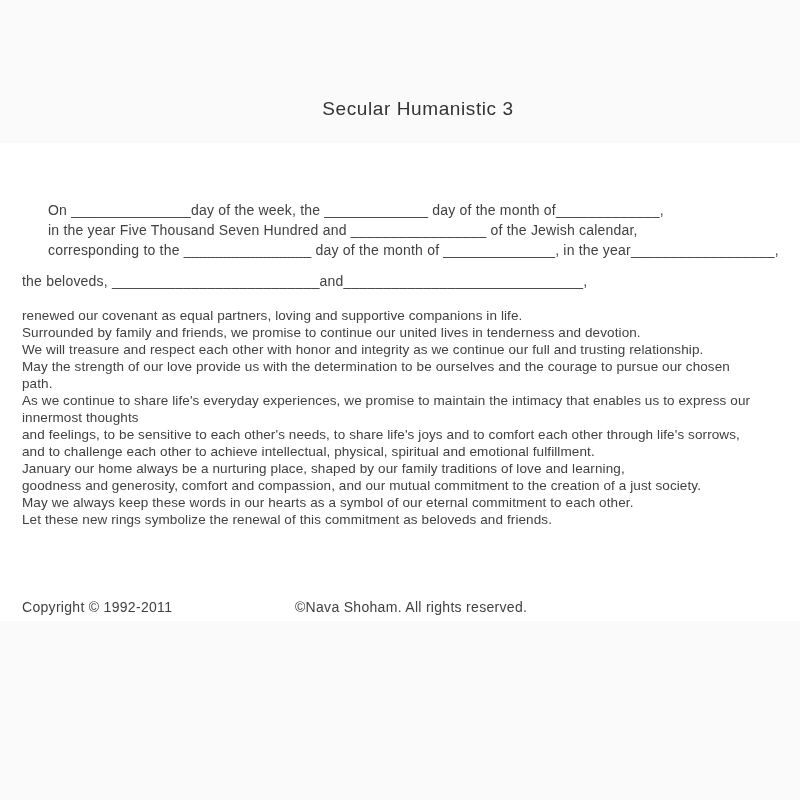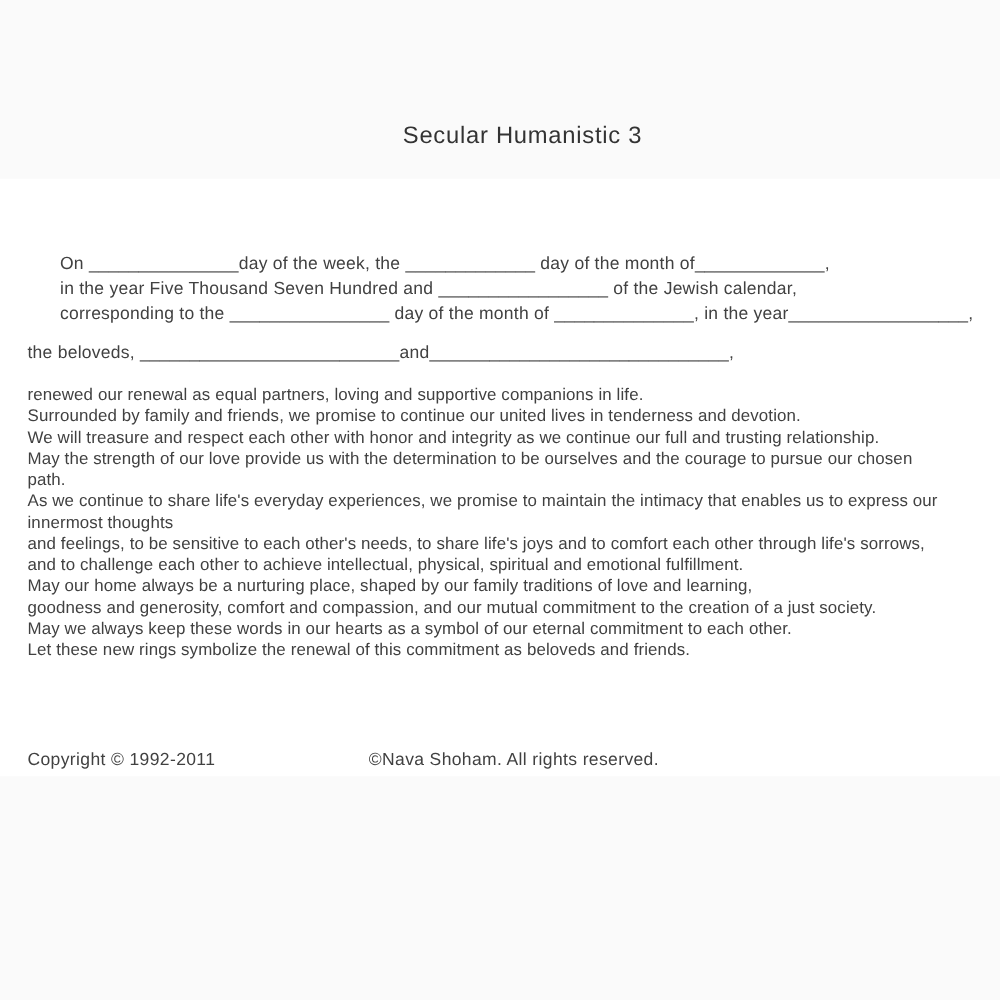--- a/index.html
+++ b/index.html
@@ -91,30 +91,30 @@
 
 <div class="intro">
   <div>On _______________day of the week, the _____________ day of the month of_____________,</div>
   <div>in the year Five Thousand Seven Hundred and _________________ of the Jewish calendar,</div>
   <div>corresponding to the ________________ day of the month of ______________, in the year__________________,</div>
 </div>
 
 <div class="beloveds">the beloveds, __________________________and______________________________,</div>
 
 <div class="body-text">
-  <div>renewed our renewal as equal partners, loving and supportive companions in life.</div>
+  <div>renewed our covenant as equal partners, loving and supportive companions in life.</div>
   <div>Surrounded by family and friends, we promise to continue our united lives in tenderness and devotion.</div>
   <div>We will treasure and respect each other with honor and integrity as we continue our full and trusting relationship.</div>
   <div>May the strength of our love provide us with the determination to be ourselves and the courage to pursue our chosen</div>
   <div>path.</div>
   <div>As we continue to share life's everyday experiences, we promise to maintain the intimacy that enables us to express our</div>
   <div>innermost thoughts</div>
   <div>and feelings, to be sensitive to each other's needs, to share life's joys and to comfort each other through life's sorrows,</div>
   <div>and to challenge each other to achieve intellectual, physical, spiritual and emotional fulfillment.</div>
-  <div>May our home always be a nurturing place, shaped by our family traditions of love and learning,</div>
+  <div>January our home always be a nurturing place, shaped by our family traditions of love and learning,</div>
   <div>goodness and generosity, comfort and compassion, and our mutual commitment to the creation of a just society.</div>
   <div>May we always keep these words in our hearts as a symbol of our eternal commitment to each other.</div>
   <div>Let these new rings symbolize the renewal of this commitment as beloveds and friends.</div>
 </div>
 
 <div class="footer">
   <span class="copyright">Copyright © 1992-2011</span>
   <span class="rights">©Nava Shoham. All rights reserved.</span>
 </div>
 

